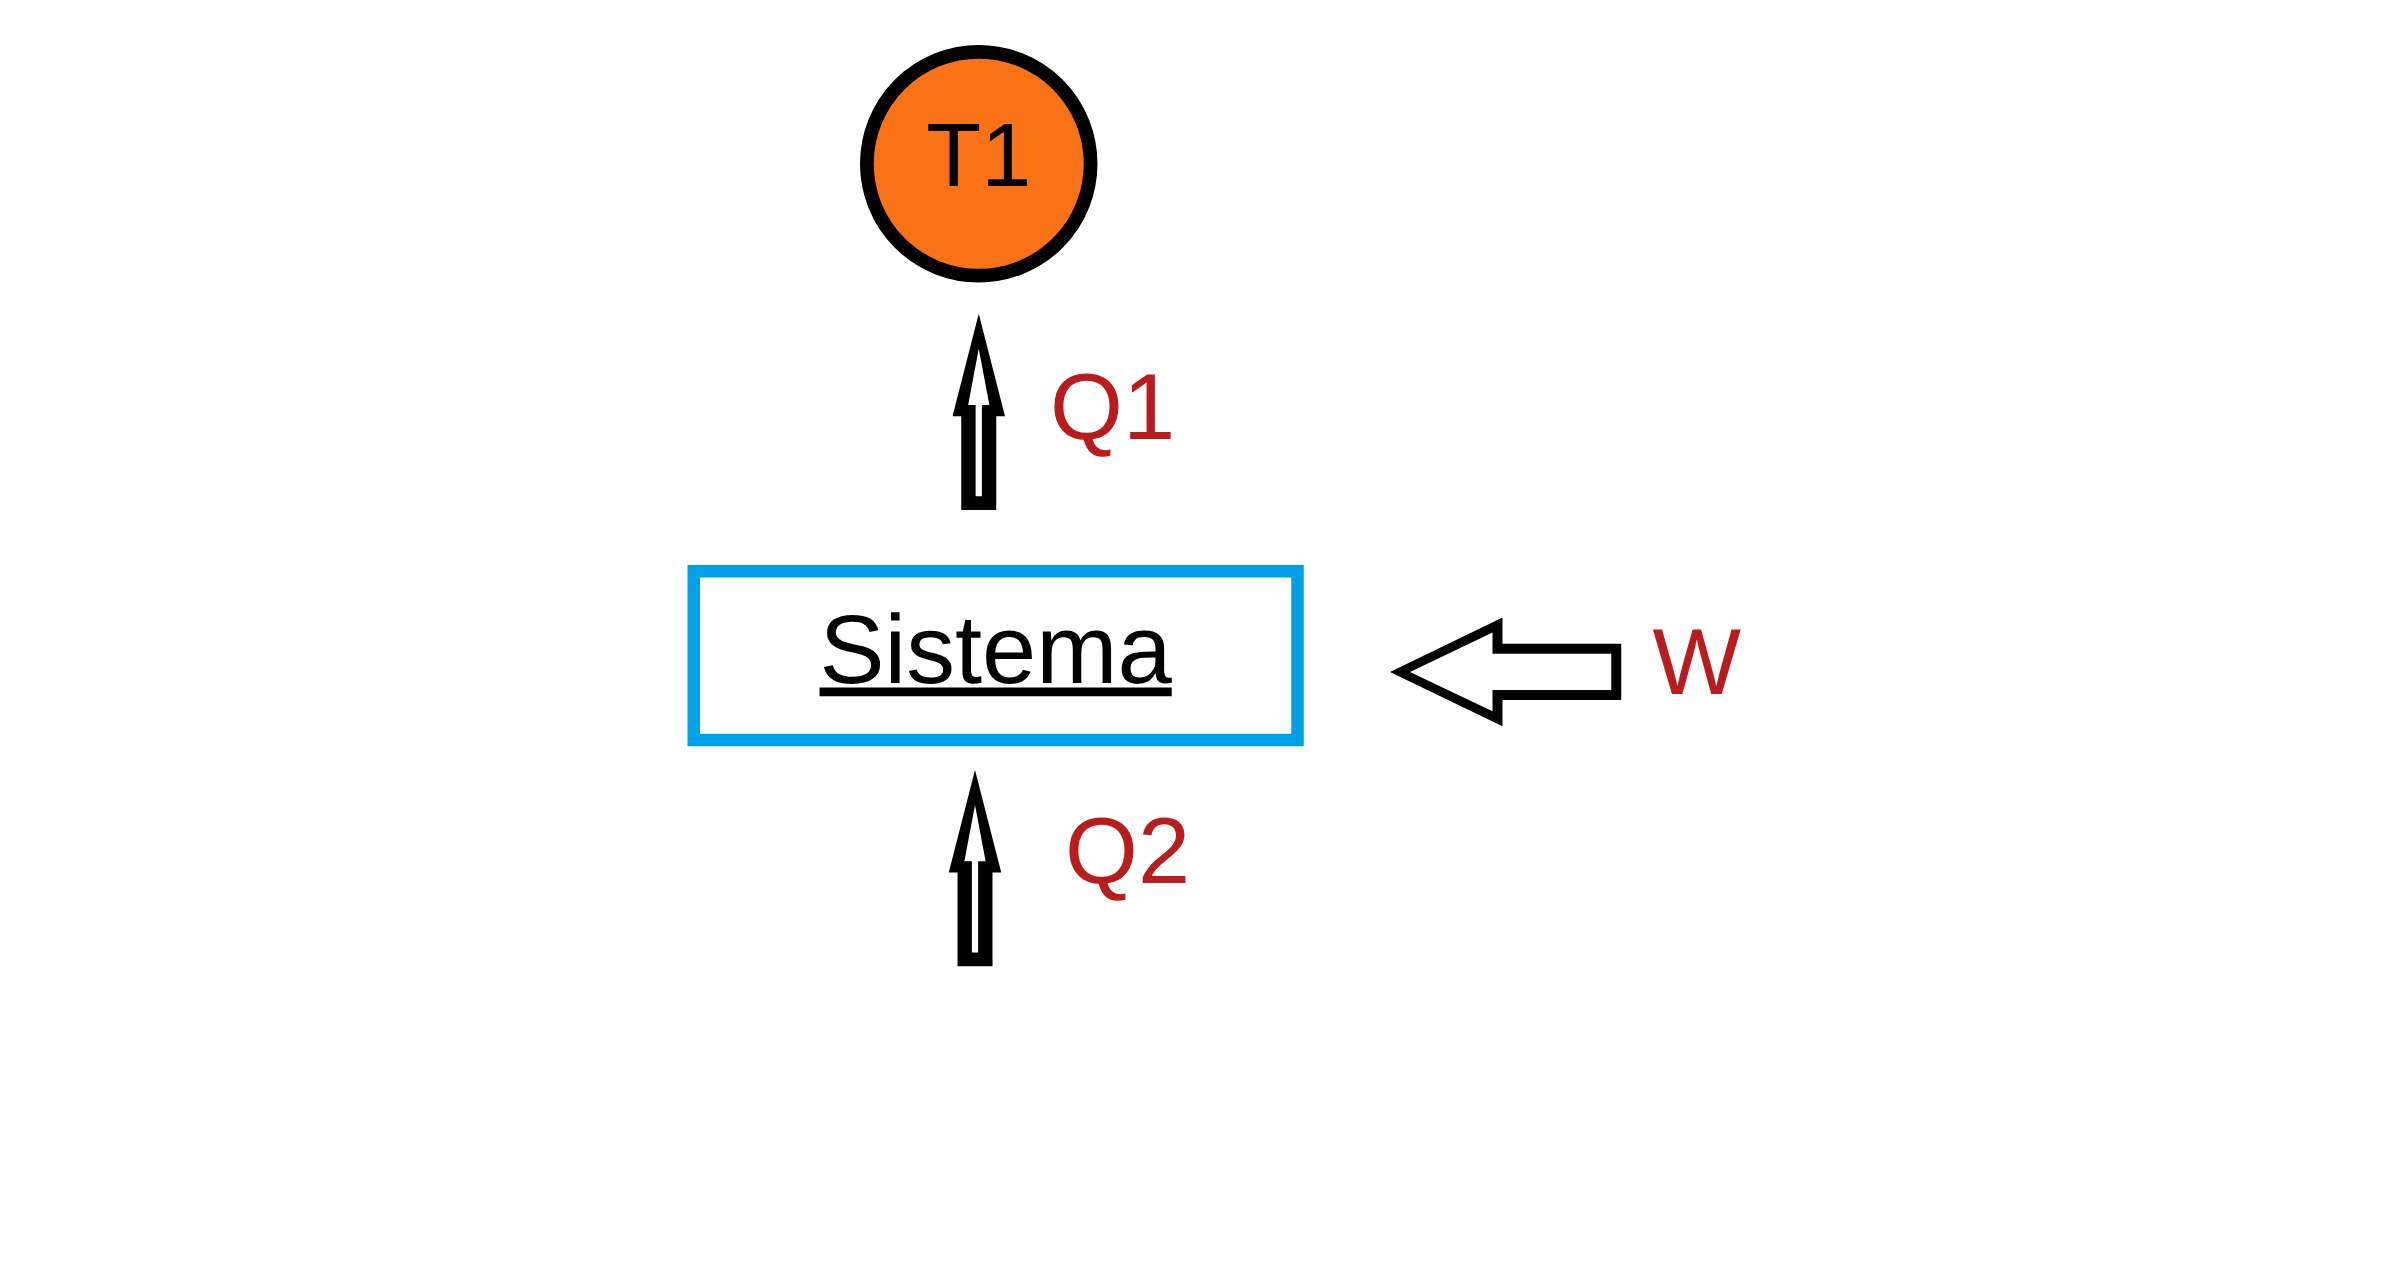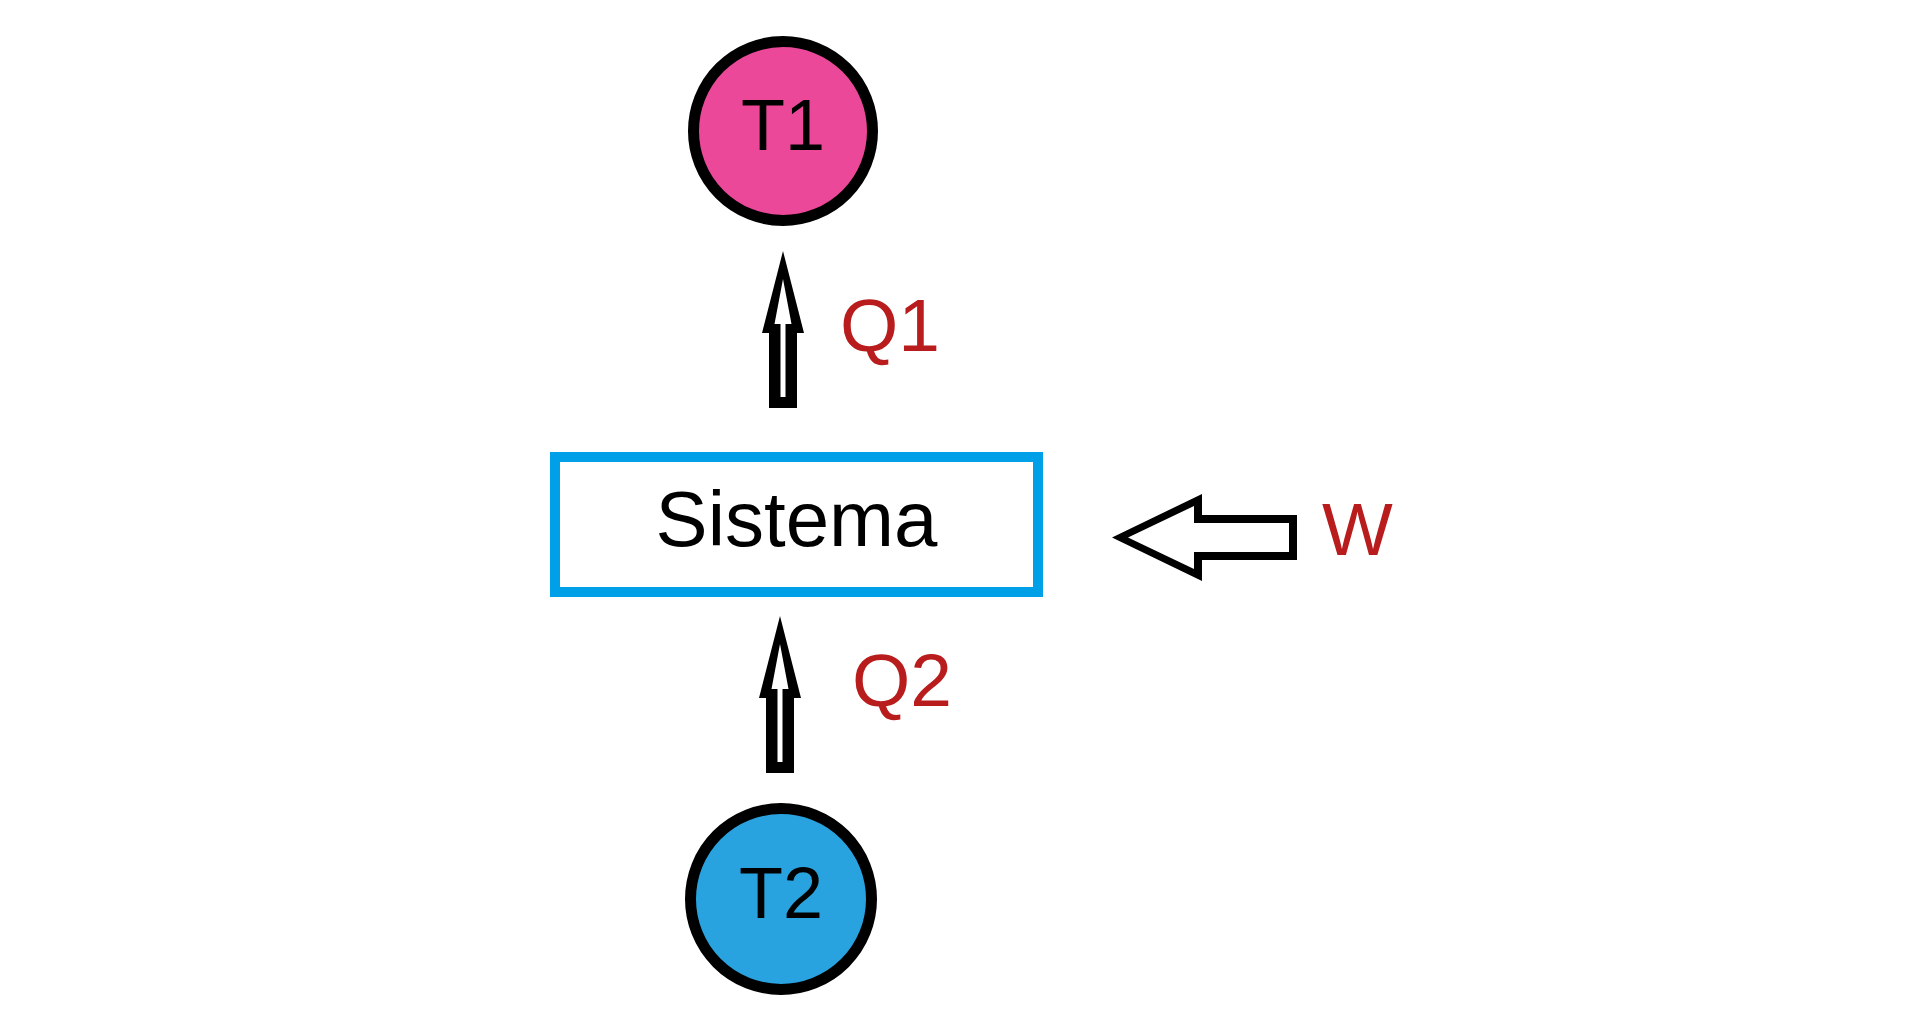--- a/index.html
+++ b/index.html
@@ -17,31 +17,31 @@
     box-sizing: border-box;
     border-radius: 50%;
     border: 11px solid #000000;
     display: flex; align-items: center; justify-content: center;
   }
   .reservoir .res-label {
     font-size: 72px; line-height: 1;
     transform: translateY(-6px);
     color: #000000;
   }
-  .reservoir-hot  { left: 688px; top: 36px;  width: 190px; height: 190px; background: #ec4899; }
+  .reservoir-hot  { left: 688px; top: 36px;  width: 190px; height: 190px; background: #f97316; }
   .reservoir-cold { left: 685px; top: 803px; width: 192px; height: 192px; background: #29a3df; }
 
   .system-box {
     position: absolute;
     left: 550px; top: 452px;
     width: 493px; height: 145px;
     box-sizing: border-box;
     border: 10px solid #00a0e8;
     background: #ffffff;
-    display: flex; align-items: center; justify-content: center;
+    display: flex; align-items: center; justify-content: center; text-decoration: underline;
   }
   .system-box .sys-label {
     font-size: 78px; line-height: 1;
     transform: translateY(-6px);
     color: #000000;
   }
 
   .arrow-svg { position: absolute; display: block; }
   .arrow-q1 { left: 762px; top: 251px; }
   .arrow-q2 { left: 759px; top: 616px; }
@@ -81,17 +81,14 @@
     <polygon points="16,43.5 82,12 82,29 177,29 177,58 82,58 82,75" fill="#ffffff"></polygon>
   </svg>
   <span class="flow-label label-w">W</span>
 
   <svg class="arrow-svg arrow-q2" width="42" height="160" viewBox="0 0 42 160" aria-hidden="true">
     <polygon points="21,0 0,82 7,82 7,157 35,157 35,82 42,82" fill="#000000"></polygon>
     <polygon points="21,28 12.5,73 18.5,73 18.5,146 23.5,146 23.5,73 29.5,73" fill="#ffffff"></polygon>
   </svg>
   <span class="flow-label label-q2">Q2</span>
 
-  <div class="reservoir reservoir-cold">
-    <span class="res-label">T2</span>
-  </div>
 
 </div>
 
 </body></html>

